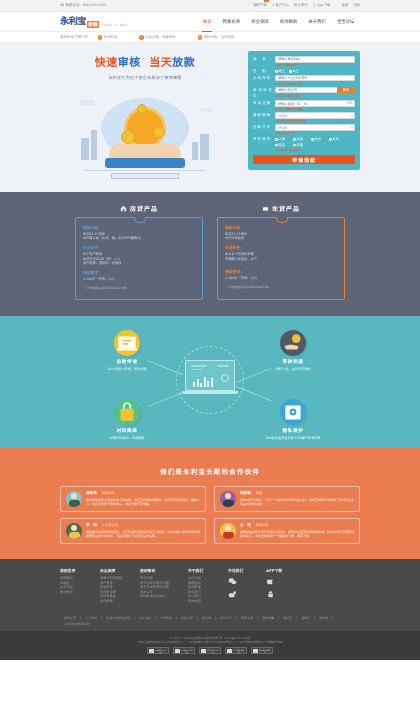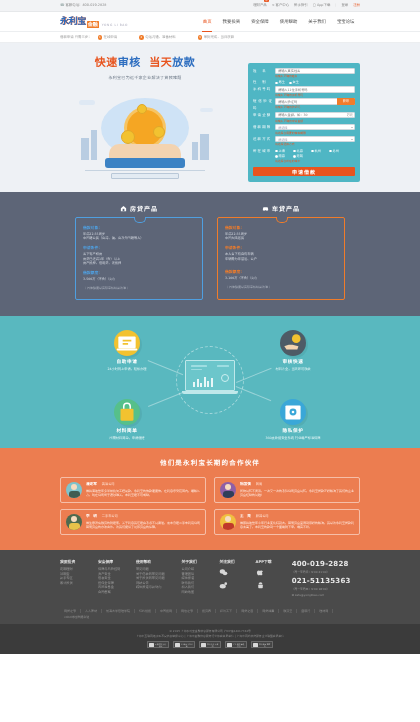--- a/index.html
+++ b/index.html
@@ -45,21 +45,21 @@
   
   .steps { height:11px; background:#fff; border-bottom:1px solid #eceef0; }
   .steps .wrap { display:flex; align-items:center; height:11px; gap:0; }
   .steps-label { font-size:3.4px; color:#999; margin-right:6px; white-space:nowrap; }
   .step { display:flex; align-items:center; gap:1.6px; font-size:3.4px; color:#999; margin-right:22px; white-space:nowrap; }
   .step .num { width:4.4px; height:4.4px; border-radius:50%; background:#f07c2a; color:#fff;
       font-size:2.8px; display:flex; align-items:center; justify-content:center; flex:0 0 auto; }
 
   
   .hero { background:#eef1f5; padding:8px 0 10px; position:relative; overflow:hidden; }
-  .hero .wrap { display:flex; align-items:flex-end; min-height:130px; }
+  .hero .wrap { display:flex; align-items:flex-start; min-height:130px; }
   .hero-left { width:170px; padding-top:4px; }
   .hero-h1 { font-size:11px; font-weight:bold; color:#2f6fc0; letter-spacing:0.5px;
       text-align:center; white-space:nowrap; }
   .hero-h1 .or { color:#e8541e; }
   .hero-sub { font-size:4px; color:#6b7785; text-align:center; margin-top:3px; letter-spacing:0.3px; }
   .hero-art { margin:5px auto 0; width:140px; height:96px; position:relative; }
   .ha-circle { position:absolute; left:26px; top:12px; width:88px; height:60px;
       border-radius:50%; background:#cfe3f6; }
   .ha-sun { position:absolute; left:52px; top:24px; width:36px; height:36px;
       border-radius:50%; background:#f5a623; box-shadow:0 0 0 3px #f7c462; }
@@ -150,21 +150,21 @@
   .adv-item.i4 { right:0; bottom:-6px; }
   .adv-circ { width:26px; height:26px; border-radius:50%; margin:0 auto 2.5px;
       position:relative; box-shadow:2px 2px 0 rgba(0,0,0,.06); }
   .c-yellow { background:#f2c230; } .c-dark { background:#4e5b66; }
   .c-green { background:#56c08a; } .c-blue { background:#3aa7d8; }
   .adv-h { font-size:4.6px; font-weight:bold; color:#fff; letter-spacing:0.6px; }
   .adv-p { font-size:3.2px; color:#e4f5f6; line-height:4.4px; margin-top:1px; }
   .adv-link { position:absolute; border-top:0.6px solid rgba(255,255,255,.38); transform-origin:0 0; }
 
   
-  .partners { background:#ec7d50; padding:11px 0 13px; }
+  .partners { background:#ec7d50; padding:20px 0 13px; }
   .part-title { text-align:center; font-size:6.5px; font-weight:bold; color:#fff;
       letter-spacing:1.2px; margin-bottom:8px; }
   .part-grid { display:grid; grid-template-columns:1fr 1fr; gap:6px 8px; }
   .part-card { border:0.6px solid rgba(255,255,255,.5); border-radius:2px;
       padding:4px 5px; display:flex; gap:4px; }
   .avatar { width:16px; height:16px; border-radius:50%; flex:0 0 16px; position:relative; overflow:hidden; }
   .a1 { background:#7ec4cd; } .a2 { background:#8e5fa6; }
   .a3 { background:#4e6a4f; } .a4 { background:#f0c040; }
   .av-head { position:absolute; left:5px; top:2.5px; width:6px; height:6px; border-radius:50%; background:#f6dcc0; }
   .av-body { position:absolute; left:2.5px; top:9px; width:11px; height:8px; border-radius:3px 3px 0 0; }
@@ -686,30 +686,20 @@
         <div class="qr-ic">
           <svg viewBox="0 0 24 24" width="9" height="9">
               <rect x="6" y="9" width="12" height="10" rx="2" fill="#d8d8d8"></rect>
               <circle cx="9" cy="6" r="1" fill="#d8d8d8"></circle>
               <circle cx="15" cy="6" r="1" fill="#d8d8d8"></circle>
               <path d="M7 8a5 5 0 0110 0z" fill="#d8d8d8"></path>
             </svg>
         </div>
       </div>
 
-      <div class="fcontact">
-        <div class="ftel">400-019-2828</div>
-        <div class="ftel-n">（周一至周日：9:00-21:00）</div>
-        <div class="ftel">021-51135363</div>
-        <div class="ftel-n">（周一至周五：9:00-18:00）</div>
-        <div class="fmail">
-          <span>✉</span>
-          <span>kefu@yonglibao.com</span>
-        </div>
-      </div>
 
     </div>
   </div>
 
   <div class="links">
     <div class="wrap">
       <a href="#">网贷之家</a>
       <a href="#">人人聚财</a>
       <a href="#">前海大学管理学院</a>
       <a href="#">红岭创投</a>

